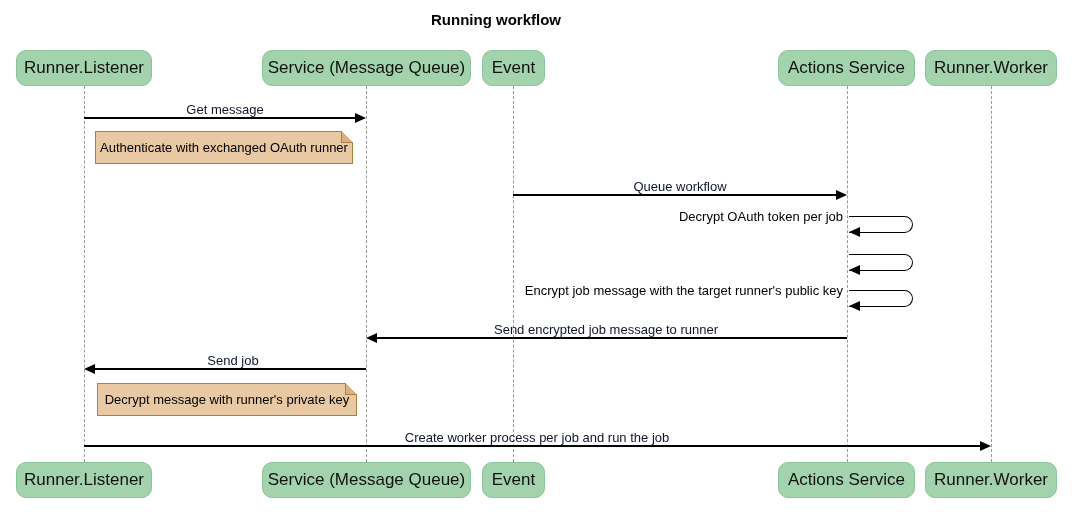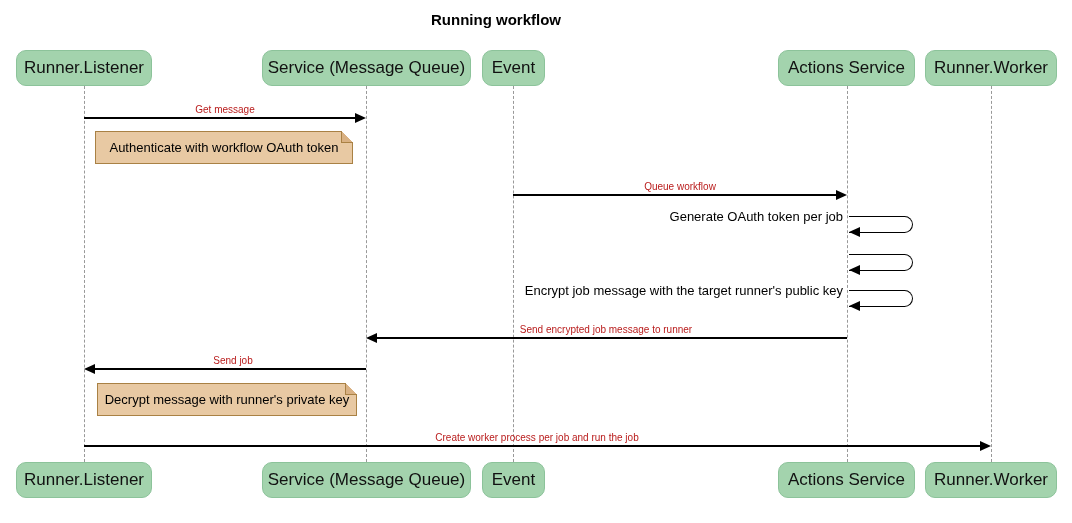--- a/index.html
+++ b/index.html
@@ -33,21 +33,21 @@
   }
   .actor {
     position:absolute; height:36px;
     background:var(--actor-fill);
     border:1px solid var(--actor-border);
     border-radius:10px;
     display:flex; align-items:center; justify-content:center;
     font-size:17px; color:#111; white-space:nowrap;
   }
   .msg-label {
-    position:absolute; font-size:10px; line-height:14px; color:#b91c1c;
+    position:absolute; font-size:13px; line-height:14px; color:#0f172a;
     white-space:nowrap; transform:translateX(-50%);
   }
   .self-label {
     position:absolute; font-size:13px; line-height:14px; color:#000;
     white-space:nowrap; text-align:right;
   }
   .mline { position:absolute; height:1.5px; background:var(--line); }
   .ah { position:absolute; width:0; height:0; }
   .ah-r { border-top:5px solid transparent; border-bottom:5px solid transparent; border-left:11px solid var(--line); }
   .ah-l { border-top:5px solid transparent; border-bottom:5px solid transparent; border-right:11px solid var(--line); }
@@ -87,29 +87,29 @@
   <div class="actor" style="left:262px; top:50px; width:209px;">Service (Message Queue)</div>
   <div class="actor" style="left:482px; top:50px; width:63px;">Event</div>
   <div class="actor" style="left:778px; top:50px; width:137px;">Actions Service</div>
   <div class="actor" style="left:925px; top:50px; width:132px;">Runner.Worker</div>
 
   <div class="msg-label" style="left:225px; top:103px;">Get message</div>
   <div class="mline" style="left:84px; top:117.3px; width:273px;"></div>
   <div class="ah ah-r" style="left:355px; top:113px;"></div>
 
   <div class="note" style="left:95px; top:131px; width:258px;">
-    <span>Authenticate with workflow OAuth token</span>
+    <span>Authenticate with exchanged OAuth runner</span>
     <span class="note-fold"></span>
   </div>
 
   <div class="msg-label" style="left:680px; top:180px;">Queue workflow</div>
   <div class="mline" style="left:513px; top:194.3px; width:323px;"></div>
   <div class="ah ah-r" style="left:836px; top:190px;"></div>
 
-  <div class="self-label" style="right:229px; top:210px;">Generate OAuth token per job</div>
+  <div class="self-label" style="right:229px; top:210px;">Decrypt OAuth token per job</div>
   <div class="selfloop" style="left:849px; top:216px;"></div>
   <div class="ah ah-l" style="left:849px; top:227px;"></div>
 
   <div class="selfloop" style="left:849px; top:254px;"></div>
   <div class="ah ah-l" style="left:849px; top:265px;"></div>
 
   <div class="self-label" style="right:229px; top:284px;padding-left:23px;">Encrypt job message with the target runner's public key</div>
   <div class="selfloop" style="left:849px; top:290px;"></div>
   <div class="ah ah-l" style="left:849px; top:301px;"></div>
 

